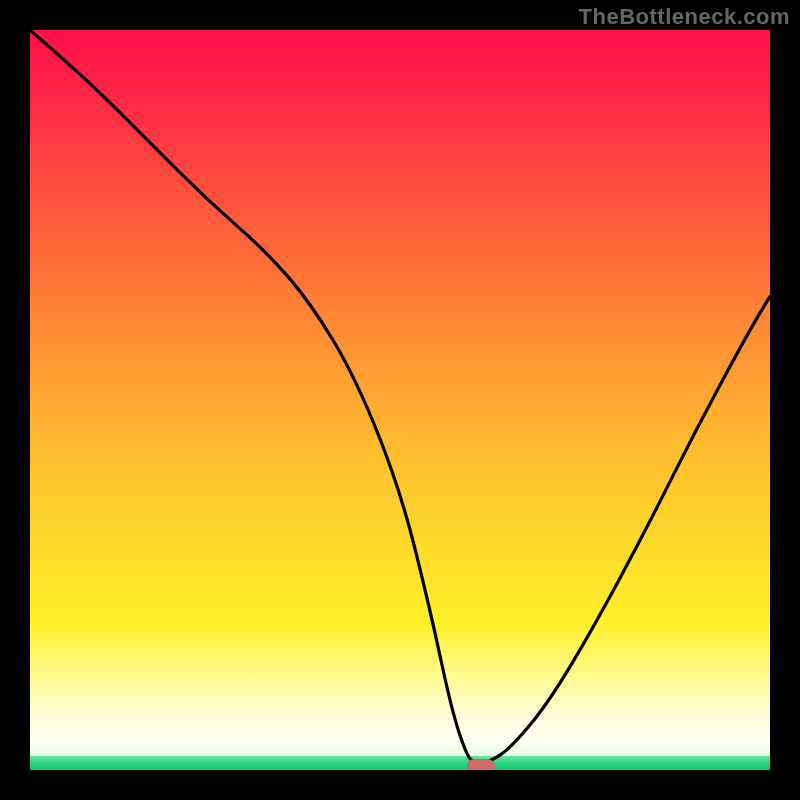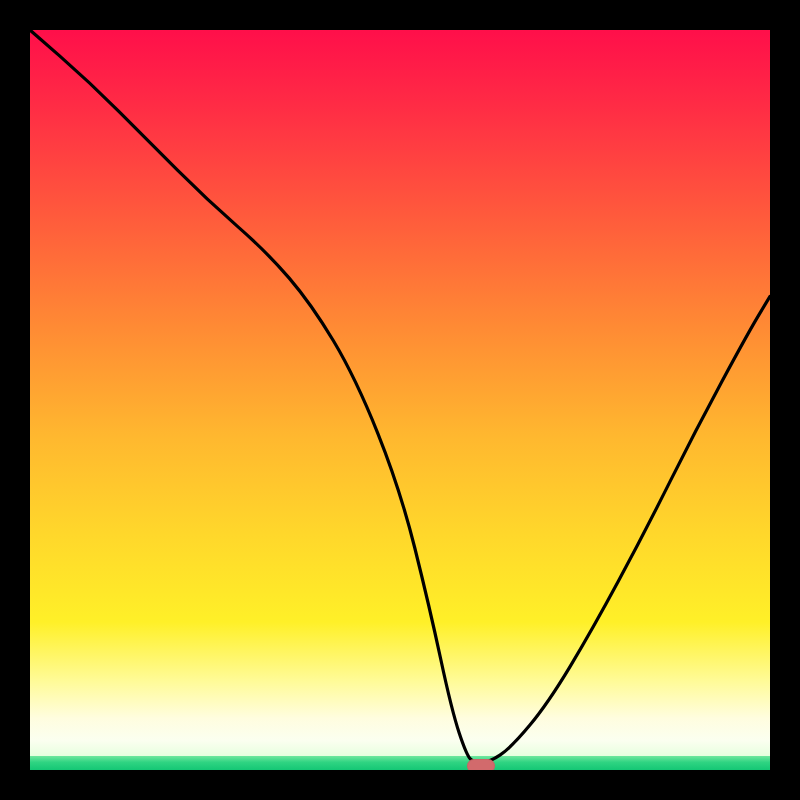--- a/index.html
+++ b/index.html
@@ -82,20 +82,21 @@
     height: 14px;
     border-radius: 7px;
     background: #d26a6c;
     box-shadow: 0 0 0 1px rgba(0,0,0,0.05) inset;
   }
 </style>
 </head>
 <body>
 
 <div class="frame">
+  <div class="watermark">TheBottleneck.com</div>
 
   <div class="plot-area">
     <div class="gradient grad-main"></div>
     <div class="green-strip"></div>
 
     <svg class="curve" viewBox="0 0 740 740" preserveAspectRatio="none">
       <path fill="none" stroke="#000" stroke-width="3.2" stroke-linecap="round" d="M 0.0 0.0 Q 0.0 0.0 29.6 25.9 Q 59.2 51.8 88.8 81.4 Q 118.4 111.0 148.0 140.6 Q 177.6 170.2 207.2 196.1 Q 236.8 222.0 259.0 247.9 Q 281.2 273.8 303.4 310.8 Q 325.6 347.8 347.8 403.3 Q 370.0 458.8 384.8 518.0 Q 399.6 577.2 410.7 629.0 Q 421.8 680.8 429.2 703.0 Q 436.6 725.2 440.3 728.9 Q 444.0 732.6 451.4 732.6 Q 458.8 732.6 469.9 725.2 Q 481.0 717.8 499.5 695.6 Q 518.0 673.4 540.2 636.4 Q 562.4 599.4 588.3 551.3 Q 614.2 503.2 640.1 451.4 Q 666.0 399.6 691.9 351.5 Q 717.8 303.4 728.9 284.9 T 740.0 266.4"></path>
     </svg>
 
     <div class="marker" style="left: 437.4px; top: 729.3px; background: rgb(210, 106, 108);"></div>

